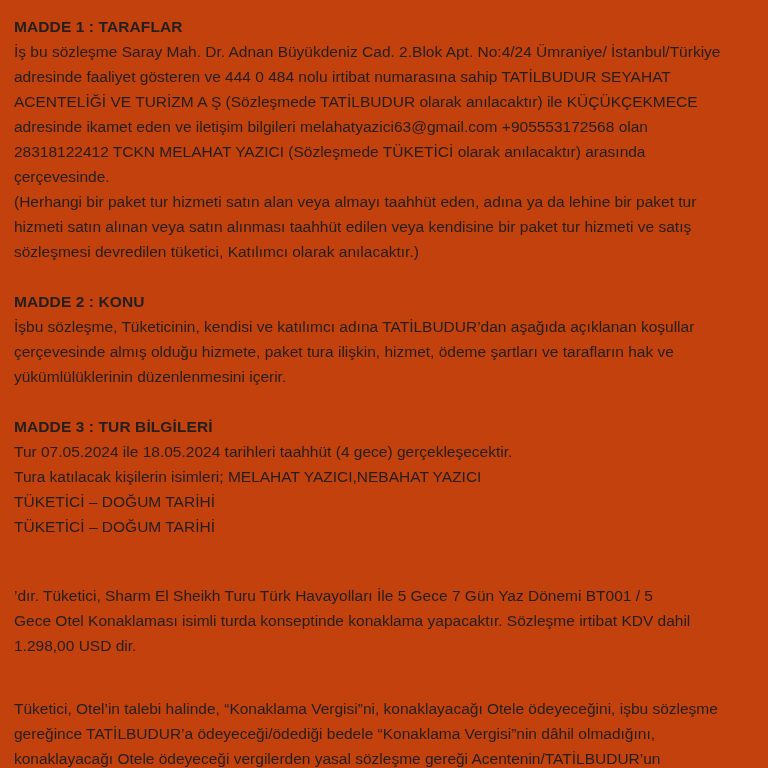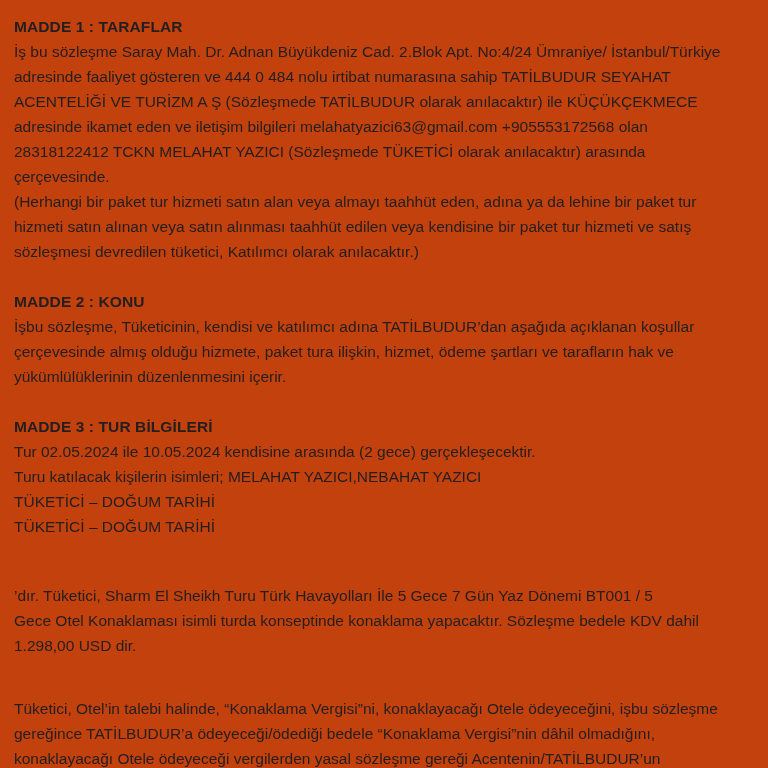--- a/index.html
+++ b/index.html
@@ -68,29 +68,29 @@
       <div class="gap-md"></div>
       <div class="block">
         <div class="heading">MADDE 2 : KONU</div>
         <div class="line"><span>İşbu sözleşme, Tüketicinin, kendisi ve katılımcı adına TATİLBUDUR’dan aşağıda açıklanan koşullar</span></div>
         <div class="line"><span>çerçevesinde almış olduğu hizmete, paket tura ilişkin, hizmet, ödeme şartları ve tarafların hak ve</span></div>
         <div class="line"><span>yükümlülüklerinin düzenlenmesini içerir.</span></div>
       </div>
       <div class="gap-md"></div>
       <div class="block">
         <div class="heading">MADDE 3 : TUR BİLGİLERİ</div>
-        <div class="line"><span>Tur </span><span class="b">02.05.2024</span><span> ile </span><span class="b">10.05.2024</span><span> kendisine arasında (</span><span class="b">2 gece</span><span>) gerçekleşecektir.</span></div>
-        <div class="line"><span>Turu katılacak kişilerin isimleri; </span><span class="b">MELAHAT YAZICI,NEBAHAT YAZICI</span></div>
+        <div class="line"><span>Tur </span><span class="b">07.05.2024</span><span> ile </span><span class="b">18.05.2024</span><span> tarihleri taahhüt (</span><span class="b">4 gece</span><span>) gerçekleşecektir.</span></div>
+        <div class="line"><span>Tura katılacak kişilerin isimleri; </span><span class="b">MELAHAT YAZICI,NEBAHAT YAZICI</span></div>
         <div class="line"><span>TÜKETİCİ – DOĞUM TARİHİ</span></div>
         <div class="line"><span>TÜKETİCİ – DOĞUM TARİHİ</span></div>
       </div>
       <div class="gap-xl"></div>
       <div class="block">
         <div class="line"><span>’dır. Tüketici, </span><span class="b">Sharm El Sheikh Turu Türk Havayolları İle 5 Gece 7 Gün Yaz Dönemi BT001 / 5</span></div>
-        <div class="line"><span>Gece Otel Konaklaması isimli turda   konseptinde konaklama yapacaktır. Sözleşme bedele </span><span class="b">KDV dahil</span></div>
+        <div class="line"><span>Gece Otel Konaklaması isimli turda   konseptinde konaklama yapacaktır. Sözleşme irtibat </span><span class="b">KDV dahil</span></div>
         <div class="line"><span class="b">1.298,00 USD</span><span>   dir.</span></div>
       </div>
       <div class="gap-lg"></div>
       <div class="block">
         <div class="line"><span>Tüketici, Otel’in talebi halinde, “Konaklama Vergisi”ni, konaklayacağı Otele ödeyeceğini, işbu sözleşme</span></div>
         <div class="line"><span>gereğince TATİLBUDUR’a ödeyeceği/ödediği bedele “Konaklama Vergisi”nin dâhil olmadığını,</span></div>
         <div class="line"><span>konaklayacağı Otele ödeyeceği vergilerden yasal sözleşme gereği Acentenin/TATİLBUDUR’un</span></div>
       </div>
     </div>
 </div>

